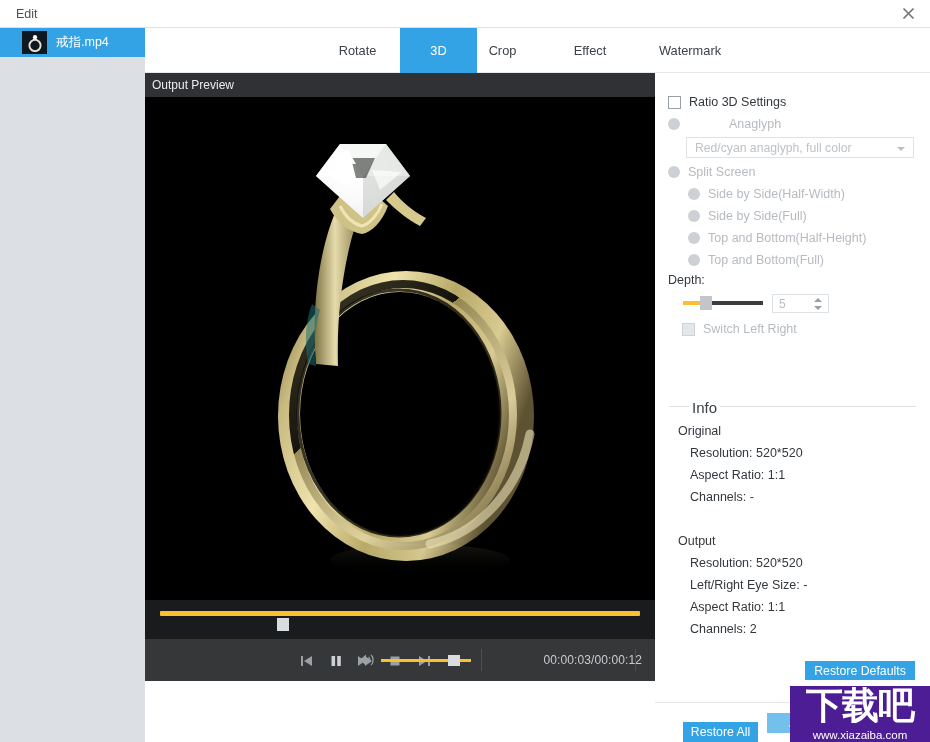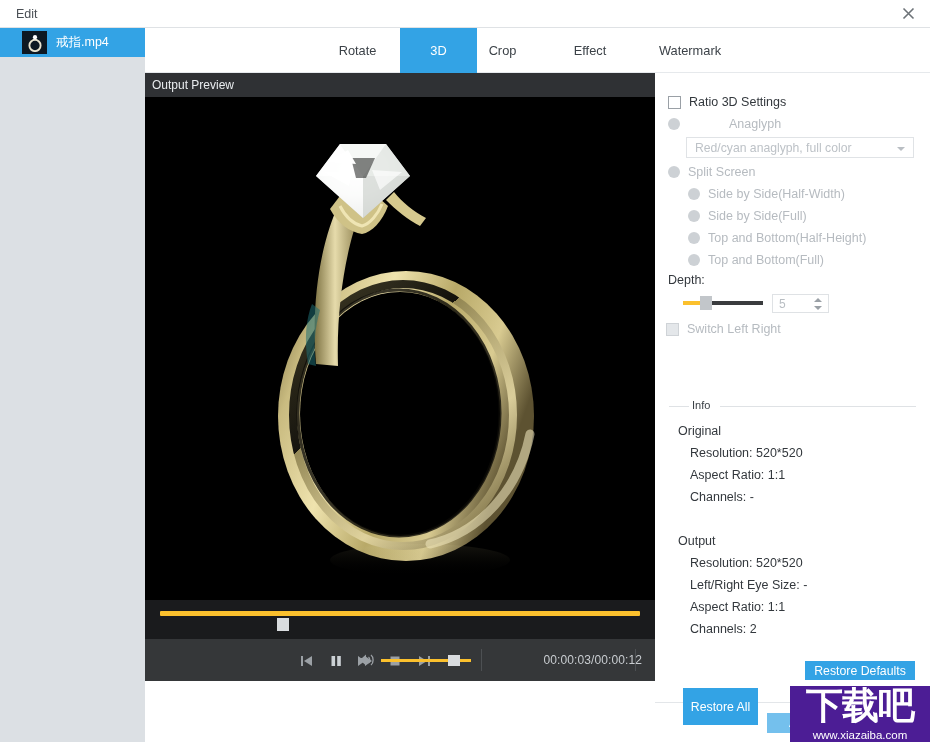--- a/index.html
+++ b/index.html
@@ -218,21 +218,21 @@
   .spin-up { top: 3px; border-bottom: 4px solid #9aa0a6; }
   .spin-down { top: 11px; border-top: 4px solid #9aa0a6; }
 
   
   .info-line-left {
     position: absolute; left: 669px; top: 406px; width: 20px; height: 1px;
     background: #dfe2e5;
   }
   .info-title {
     position: absolute; left: 692px; top: 399px;
-    font-size: 11px; color: #3a4046; text-align: center;
+    font-size: 15px; color: #3a4046; text-align: center;
   }
   .info-line-right {
     position: absolute; left: 720px; top: 406px; width: 196px; height: 1px;
     background: #dfe2e5;
   }
   .info-item {
     position: absolute; font-size: 12.5px; color: #33383d; white-space: nowrap;
   }
 
   
@@ -242,21 +242,21 @@
     background: #33a3e5; color: #ffffff;
     font-size: 12.3px; cursor: pointer;
   }
   .btn-restore-defaults { left: 805px; top: 661px; width: 110px; height: 19px; }
 
   .bottombar {
     position: absolute; left: 655px; top: 702px; width: 275px; height: 40px;
     background: #ffffff;
     border-top: 1px solid #e3e6e9;
   }
-  .btn-restore-all { left: 683px; top: 688px; width: 75px; height: 37px; }
+  .btn-restore-all { left: 683px; top: 722px; width: 75px; height: 20px; }
   .btn-apply { left: 767px; top: 713px; width: 75px; height: 20px; opacity: 0.68; }
 
   
   .watermark {
     position: absolute; left: 790px; top: 686px; width: 140px; height: 56px;
     background: #4c1d95;
     overflow: hidden;
   }
   .wm-cn {
     position: absolute; left: 0; top: -1px; width: 140px;
@@ -484,21 +484,21 @@
   <div class="depth-slider">
     <div class="depth-filled"></div>
     <div class="depth-thumb"></div>
   </div>
   <div class="spin">
     <span class="spin-val">5</span>
     <span class="spin-up"></span>
     <span class="spin-down"></span>
   </div>
 
-  <div class="row" style="left:652px; top:322px;padding-left:14px;">
+  <div class="row" style="left:668px; top:322px;padding-left:14px;">
     <span class="chk disabled"></span>
     <span class="lbl dim">Switch Left Right</span>
   </div>
 
   <div class="info-line-left"></div>
   <div class="info-title">Info</div>
   <div class="info-line-right"></div>
 
   <div class="info-item" style="left:678px; top:424px;">Original</div>
   <div class="info-item" style="left:690px; top:446px;">Resolution: 520*520</div>

